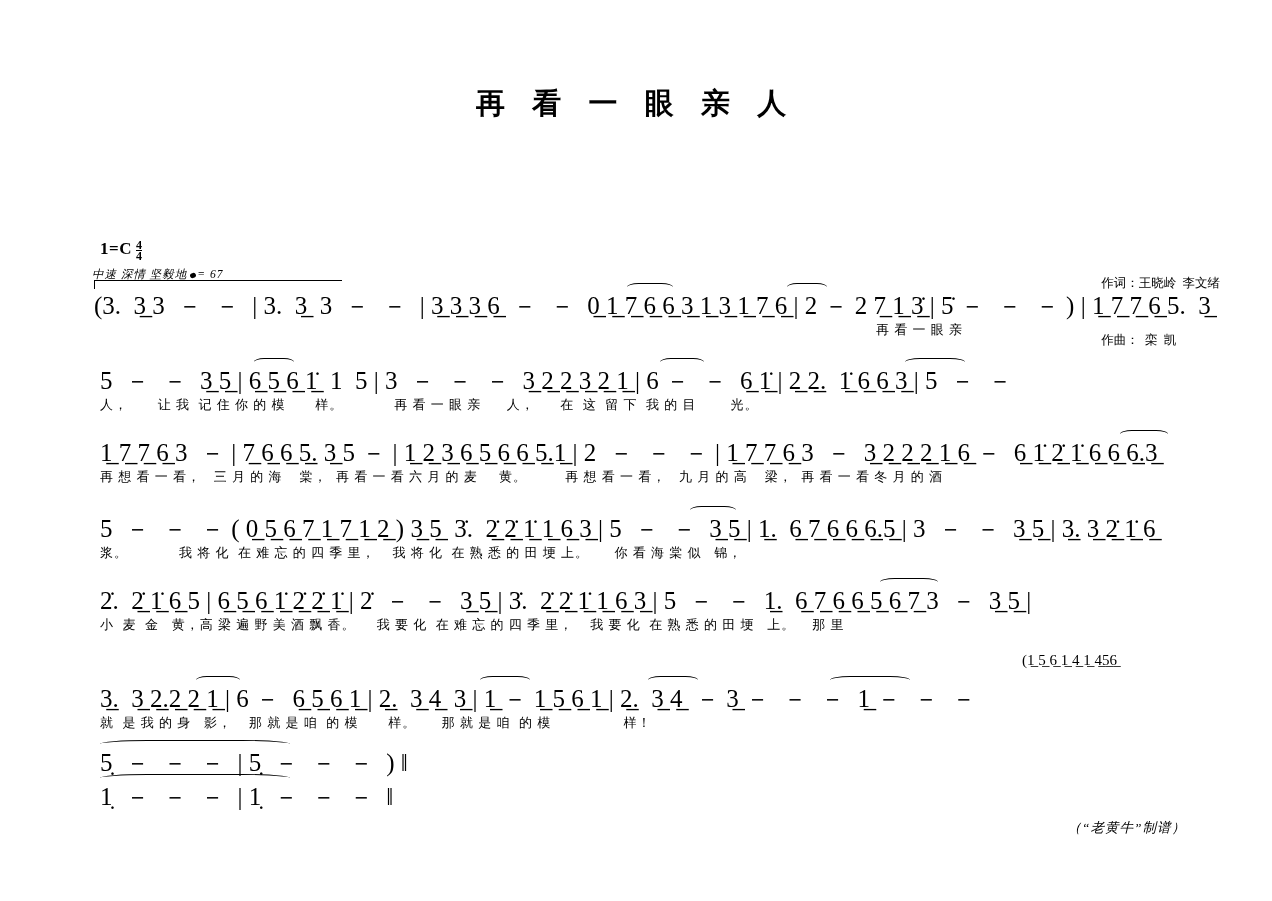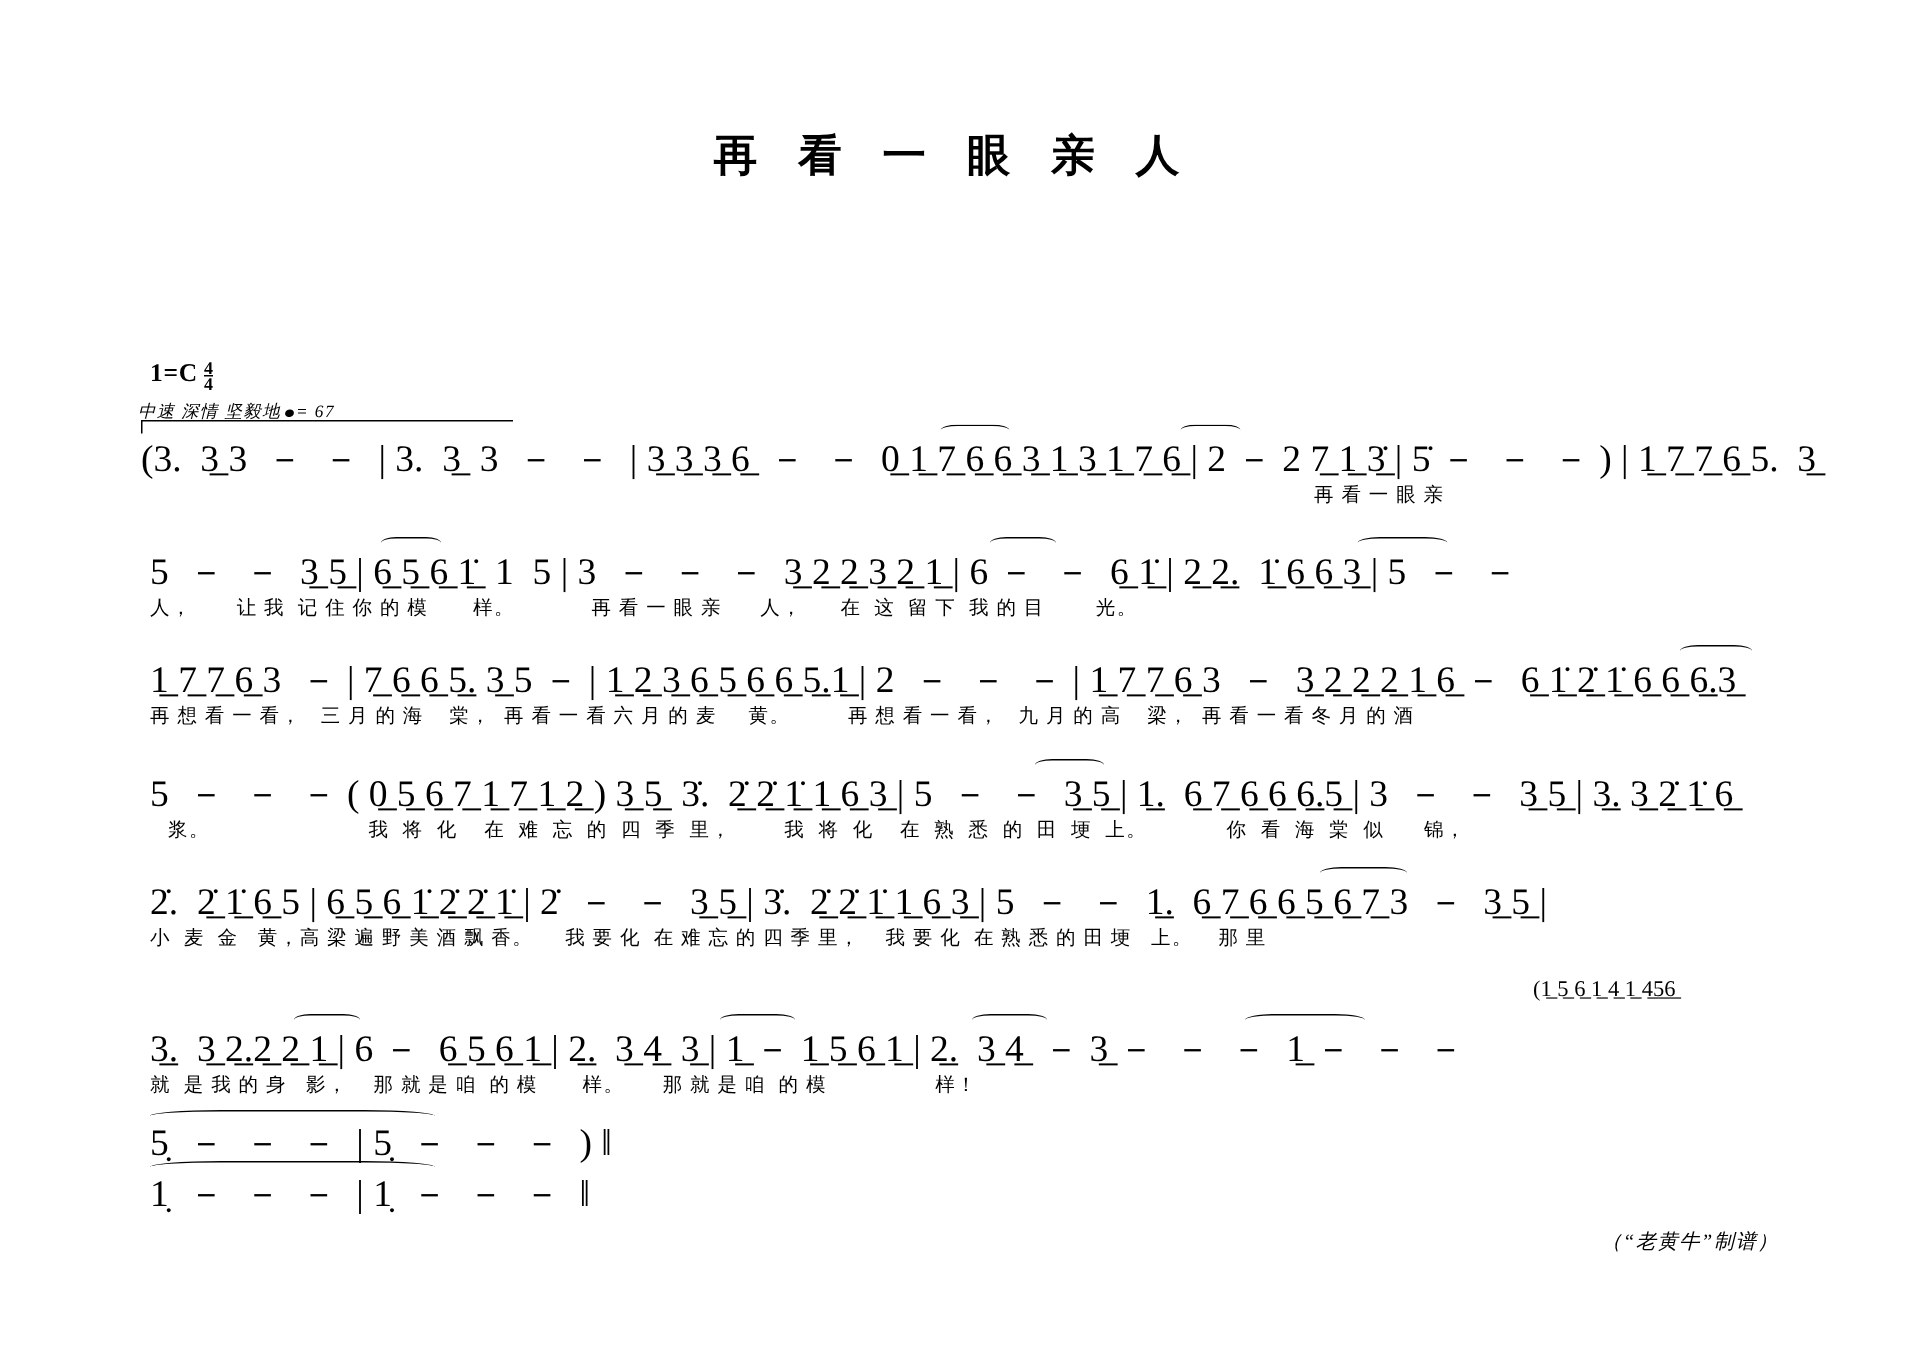--- a/index.html
+++ b/index.html
@@ -141,20 +141,24 @@
     border-left: 1.2px solid #000;
   }
 </style>
 </head>
 <body>
 
 <div class="sheet">
 
   <div class="title">再 看 一 眼 亲 人</div>
 
+  <div class="credits">
+    <span class="credit-line">作词：王晓岭  李文绪</span>
+    <span class="credit-line">作曲：  栾  凯</span>
+  </div>
 
   <div class="keysig">
     <span>1=C</span><span class="meter"><span class="num">4</span><span class="den">4</span></span>
   </div>
 
   <div class="tempo">
     <span>中速 深情 坚毅地</span><span class="notehead"></span><span>= 67</span>
   </div>
 
   <div class="system" style="top:205px;">
@@ -177,21 +181,21 @@
   </div>
 
   <div class="system" style="top:352px;">
     <div class="notes" style="left:100px; top:0;">1̲ 7̲ 7̲ 6̲ 3  － | 7̲ 6̲ 6̲ 5̲. 3̲ 5 － | 1̲ 2̲ 3̲ 6̲ 5̲ 6̲ 6̲ 5̲.1̲ | 2  －  －  － | 1̲ 7̲ 7̲ 6̲ 3  －  3̲ 2̲ 2̲ 2̲ 1̲ 6̲ －  6̲ 1̲̇ 2̲̇ 1̲̇ 6̲ 6̲ 6̲.3̲</div>
     <div class="lyrics" style="left:100px; top:32px;">再 想 看 一 看，   三 月 的 海    棠，  再 看 一 看 六 月 的 麦     黄。         再 想 看 一 看，   九 月 的 高    梁，  再 看 一 看 冬 月 的 酒</div>
     <div class="slur" style="left:1120px; top:-6px; width:48px;"></div>
   </div>
 
   <div class="system" style="top:428px;">
     <div class="notes" style="left:100px; top:0;">5  －  －  － ( 0̲ 5̲ 6̲ 7̲ 1̲ 7̲ 1̲ 2̲ ) 3̲ 5̲  3̇.  2̲̇ 2̲̇ 1̲̇ 1̲ 6̲ 3̲ | 5  －  －  3̲ 5̲ | 1̲.  6̲ 7̲ 6̲ 6̲ 6̲.5̲ | 3  －  －  3̲ 5̲ | 3̲. 3̲ 2̲̇ 1̲̇ 6̲</div>
-    <div class="lyrics" style="left:112px; top:32px;font-family:Liberation Mono, monospace;">浆。            我 将 化  在 难 忘 的 四 季 里，    我 将 化  在 熟 悉 的 田 埂 上。      你 看 海 棠 似   锦，</div>
+    <div class="lyrics" style="left:100px; top:32px;">浆。            我 将 化  在 难 忘 的 四 季 里，    我 将 化  在 熟 悉 的 田 埂 上。      你 看 海 棠 似   锦，</div>
     <div class="slur" style="left:690px; top:-6px; width:46px;"></div>
   </div>
 
   <div class="system" style="top:500px;">
     <div class="notes" style="left:100px; top:0;">2̇.  2̲̇ 1̲̇ 6̲ 5 | 6̲ 5̲ 6̲ 1̲̇ 2̲̇ 2̲̇ 1̲̇ | 2̇  －  －  3̲ 5̲ | 3̇.  2̲̇ 2̲̇ 1̲̇ 1̲ 6̲ 3̲ | 5  －  －  1̲.  6̲ 7̲ 6̲ 6̲ 5̲ 6̲ 7̲ 3  －  3̲ 5̲ |</div>
     <div class="lyrics" style="left:100px; top:32px;">小  麦  金   黄，高 梁 遍 野 美 酒 飘 香。     我 要 化  在 难 忘 的 四 季 里，    我 要 化  在 熟 悉 的 田 埂   上。    那 里</div>
     <div class="slur" style="left:880px; top:-6px; width:58px;"></div>
   </div>
 
   <div class="system" style="top:598px;">

